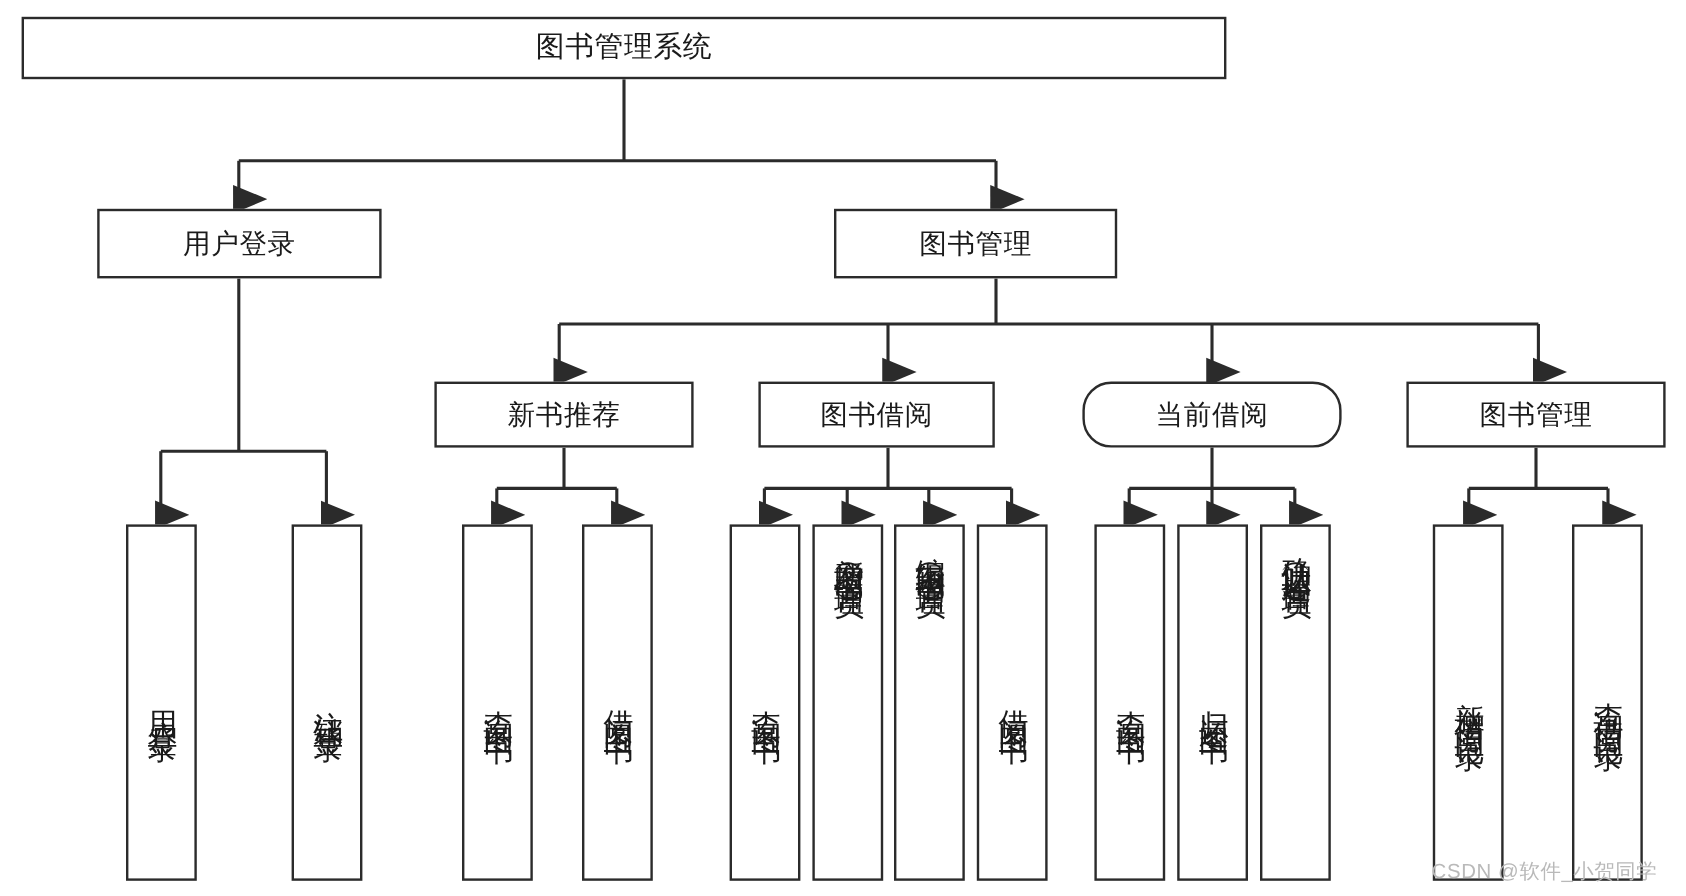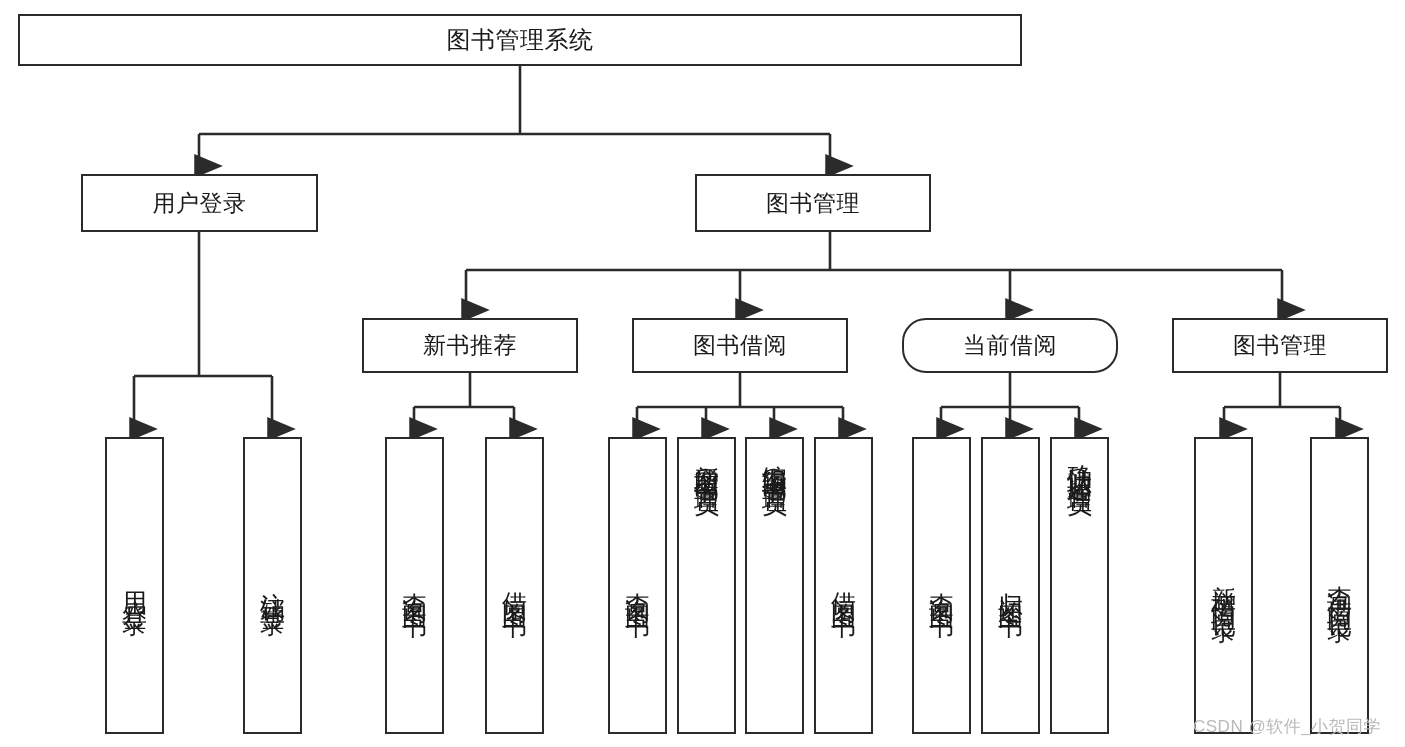--- a/index.html
+++ b/index.html
@@ -137,21 +137,21 @@
   <div class="node" style="left:81px; top:174px; width:237px; height:58px;">
     <span class="label">用户登录</span>
   </div>
   <div class="node" style="left:695px; top:174px; width:236px; height:58px;">
     <span class="label">图书管理</span>
   </div>
 
   <div class="node" style="left:362px; top:318px; width:216px; height:55px;">
     <span class="label">新书推荐</span>
   </div>
-  <div class="node" style="left:632px; top:318px; width:216px; height:55px;">
+  <div class="node" style="left:632px; top:318px; width:197px; height:55px;">
     <span class="label">图书借阅</span>
   </div>
   <div class="node" style="left:902px; top:318px; width:216px; height:55px;border-radius:24px;">
     <span class="label">当前借阅</span>
   </div>
   <div class="node" style="left:1172px; top:318px; width:216px; height:55px;">
     <span class="label">图书管理</span>
   </div>
 
   <div class="node leaf centered" style="left:105px; top:437px; width:59px; height:297px;">

